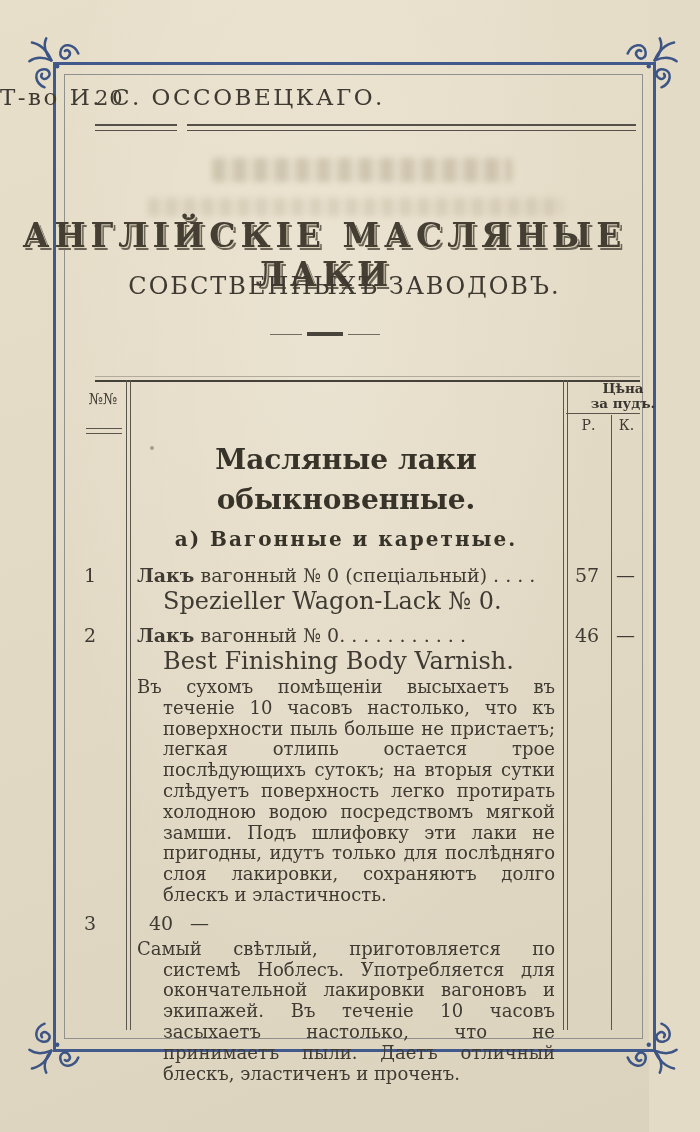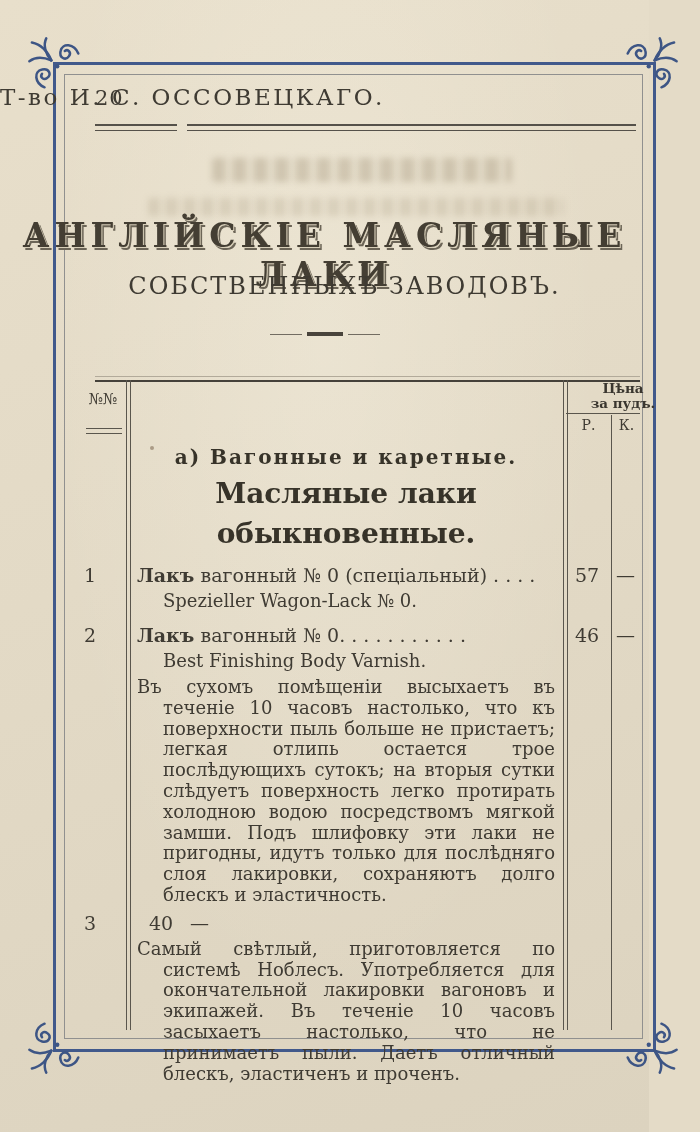--- a/index.html
+++ b/index.html
@@ -79,21 +79,21 @@
   .c-num{flex:0 0 59px;padding-left:6px;box-sizing:border-box;font-size:19px;line-height:26px;}
   .c-desc{flex:0 0 426px;box-sizing:border-box;padding-right:8px;}
   .c-rub{flex:0 0 48px;text-align:center;font-size:19px;line-height:26px;}
   .c-kop{flex:0 0 29px;text-align:center;font-size:19px;line-height:26px;}
   .section-ttl{font-size:28px;font-weight:bold;text-align:center;line-height:40px;
     color:#373329;margin-top:2px;}
   .subsection-ttl{font-size:20px;font-weight:bold;text-align:center;letter-spacing:2px;
     line-height:30px;color:#373329;margin-top:4px;}
   .row-item{margin-top:8px;}
   .item-name{font-size:19px;line-height:26px;padding-left:26px;text-indent:-26px;}
-  .item-sub{font-size:18px;line-height:26px;padding-left:26px;}
+  .item-sub{font-size:24px;line-height:26px;padding-left:26px;}
   .item-note{font-size:18px;line-height:20.8px;text-align:justify;
     padding-left:26px;text-indent:-26px;margin:3px 0 4px;}
   .b{font-weight:bold;}
 </style>
 </head>
 <body>
 
 <div class="page">
 
   <div class="frame-outer"></div>
@@ -180,30 +180,30 @@
     </div>
     <div class="price-head-rule"></div>
     <div class="rub-head">Р.</div>
     <div class="kop-head">К.</div>
 
     <div class="tbody">
 
       <div class="trow">
         <div class="c-num"></div>
         <div class="c-desc">
+            <div class="section-ttl">Масляные лаки обыкновенные.</div>
+          </div>
+        <div class="c-rub"></div>
+          <div class="c-kop"></div>
+      </div>
+
+      <div class="trow">
+        <div class="c-num"></div>
+        <div class="c-desc">
             <div class="subsection-ttl">а) Вагонные и каретные.</div>
-          </div>
-        <div class="c-rub"></div>
-          <div class="c-kop"></div>
-      </div>
-
-      <div class="trow">
-        <div class="c-num"></div>
-        <div class="c-desc">
-            <div class="section-ttl">Масляные лаки обыкновенные.</div>
           </div>
         <div class="c-rub"></div>
           <div class="c-kop"></div>
       </div>
 
       <div class="trow row-item">
         <div class="c-num">1</div>
         <div class="c-desc">
           <div class="item-name"><span class="b">Лакъ</span><span> вагонный № 0 (спеціальный) . . . .</span></div>
           <div class="item-sub">Spezieller Wagon-Lack № 0.</div>

